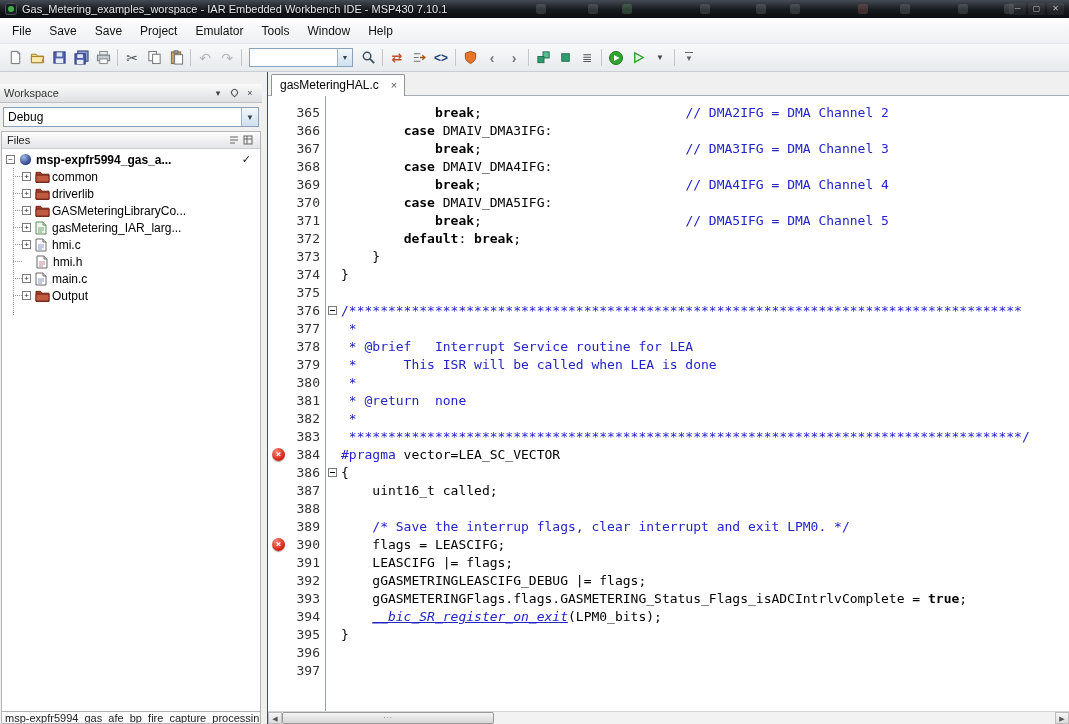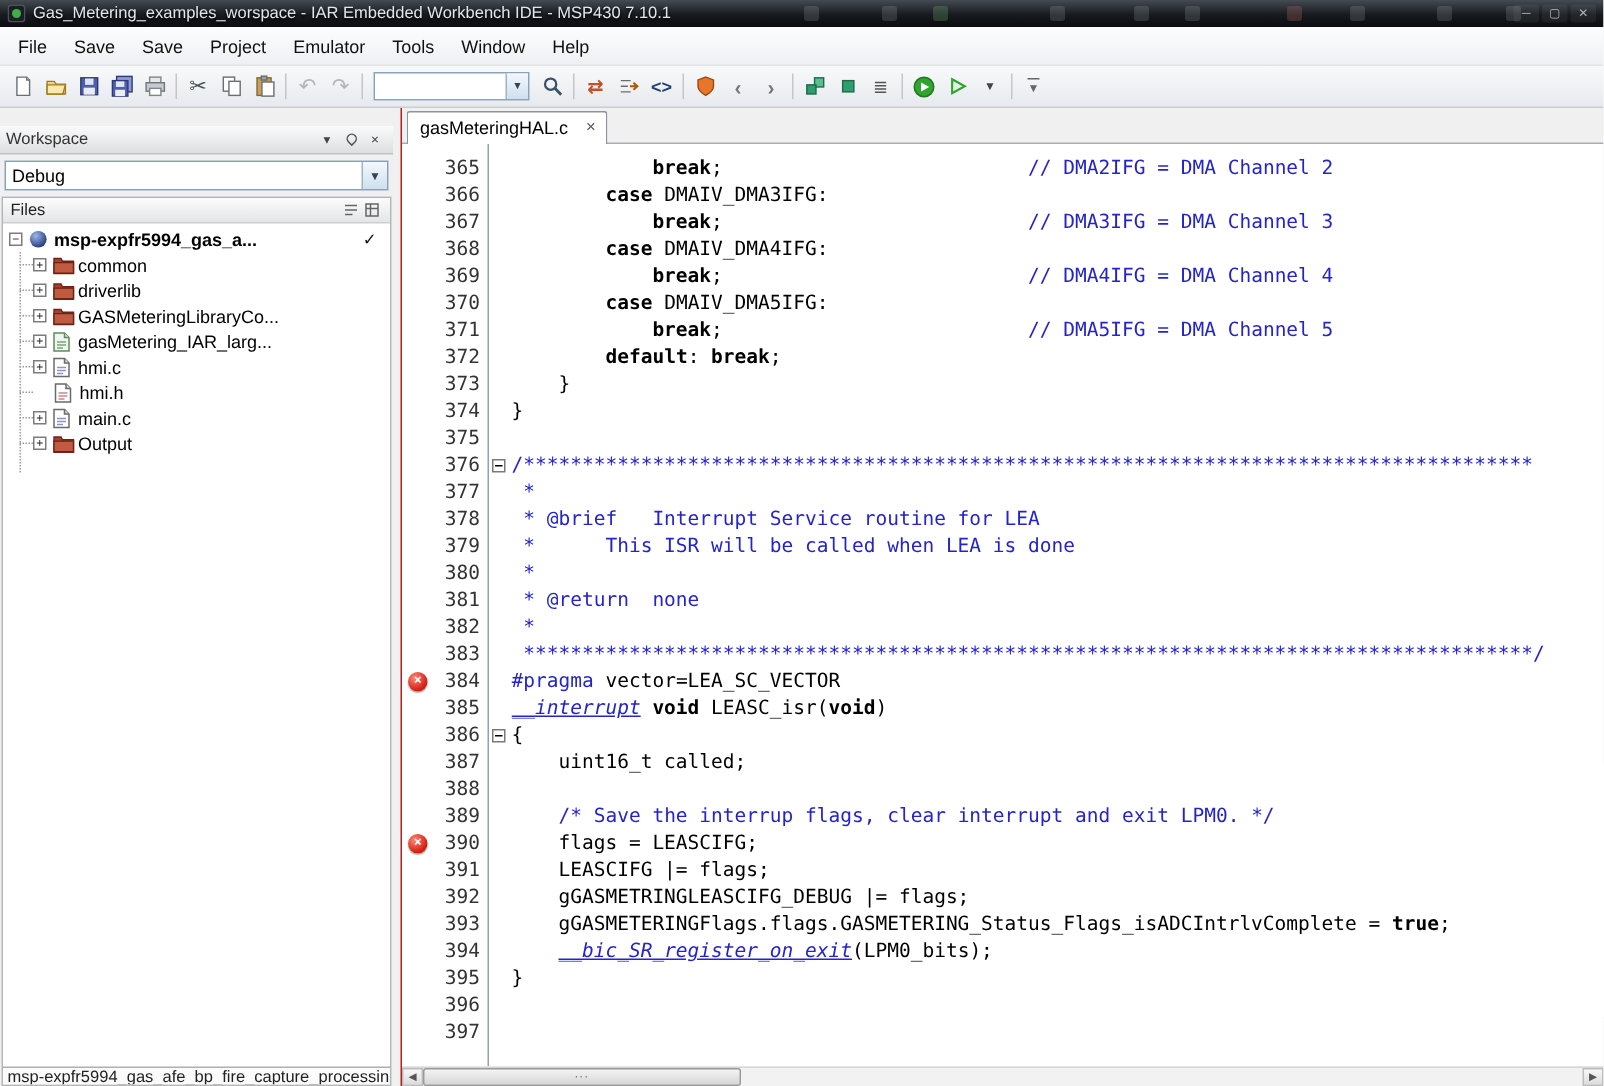--- a/index.html
+++ b/index.html
@@ -533,26 +533,20 @@
           <div class="erow">
             <span class="emargin">
               <span class="err">×</span>
             </span>
             <span class="enum">384</span>
             <span class="efold"></span>
             <span class="ecode"><span class="t-d">#pragma</span><span class="t-p"> vector=LEA_SC_VECTOR</span></span>
           </div>
           <div class="erow">
             <span class="emargin"></span>
-            <span class="enum">385</span>
-            <span class="efold"></span>
-            <span class="ecode"><span class="t-x">__interrupt</span><span class="t-p"> </span><span class="t-k">void</span><span class="t-p"> LEASC_isr(</span><span class="t-k">void</span><span class="t-p">)</span></span>
-          </div>
-          <div class="erow">
-            <span class="emargin"></span>
             <span class="enum">386</span>
             <span class="efold">
               <span class="fbox"></span>
             </span>
             <span class="ecode"><span class="t-p">{</span></span>
           </div>
           <div class="erow">
             <span class="emargin"></span>
             <span class="enum">387</span>
             <span class="efold"></span>

